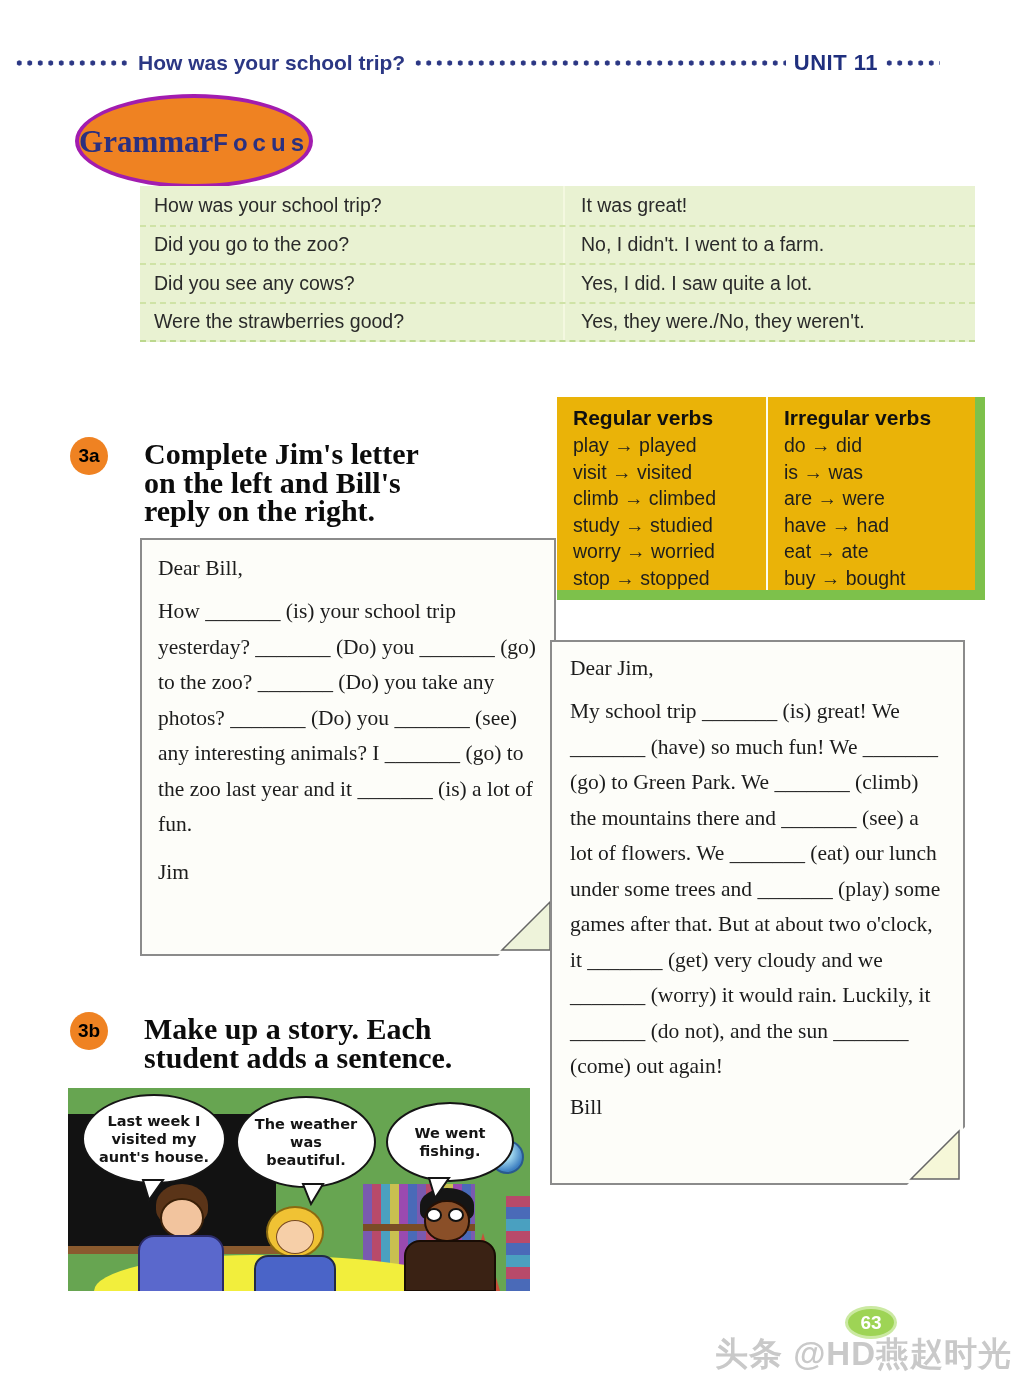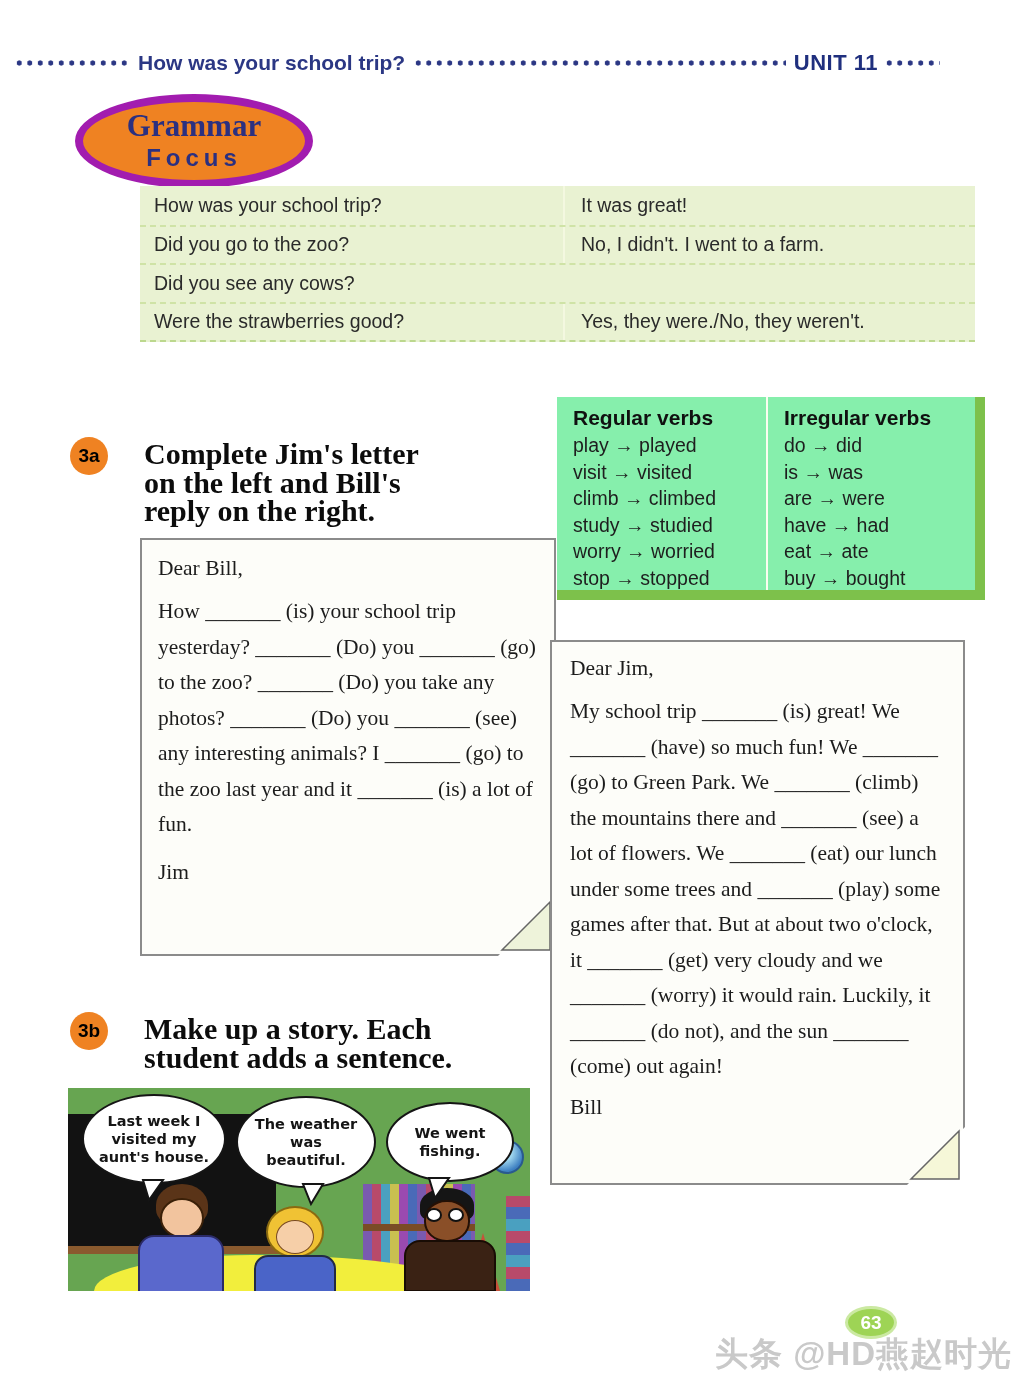--- a/index.html
+++ b/index.html
@@ -13,36 +13,36 @@
   .dots { height:8px; background-image:radial-gradient(circle, #2b3784 2.3px, transparent 2.9px);
           background-size:10.5px 8px; background-repeat:repeat-x; background-position:left center; }
   .dots-a { width:118px; }
   .dots-b { flex:1; margin:0 8px; }
   .dots-c { width:56px; margin-left:6px; }
   .hdr-title { color:#2b3784; font-weight:bold; font-size:21px; white-space:nowrap; margin-left:6px; }
   .hdr-unit  { color:#1f2f7e; font-weight:bold; font-size:22px; letter-spacing:0.5px; white-space:nowrap; }
 
   
   .gf-badge { position:absolute; left:75px; top:94px; width:238px; height:94px;
-              background:#ef8222; border:8px solid #a21caf; border-radius:50%;
-              display:flex; flex-direction:column; align-items:center; justify-content:center; }
+              background:#ef8222; border:4px solid #a21caf; border-radius:50%;
+              display:flex; flex-direction:row; align-items:center; justify-content:center; }
   .gf-line1 { font-family:"Liberation Serif", serif; font-weight:bold; font-size:31px; color:#2b3080; line-height:1; }
   .gf-line2 { font-weight:bold; font-size:24px; letter-spacing:5px; color:#2b3080; margin-top:3px; }
 
   
   .gtable { position:absolute; left:140px; top:186px; width:835px; background:#e9f2d2;
             border-bottom:2px dashed #bcd88e; }
   .grow { display:flex; height:38.5px; align-items:center; border-top:2px dashed #cfe3a6; }
   .grow:first-child { border-top:none; }
   .gq { width:423px; padding-left:14px; font-size:19.5px; color:#2a2a2a; }
   .ga { flex:1; padding-left:16px; font-size:19.5px; color:#2a2a2a; border-left:2px solid #f4f8e0; height:100%; display:flex; align-items:center; }
 
   
   .vtable { position:absolute; left:557px; top:397px; width:428px; height:203px;
-            background:#86efac; border-right:10px solid #7dc14b; border-bottom:10px solid #7dc14b;
+            background:#eab308; border-right:10px solid #7dc14b; border-bottom:10px solid #7dc14b;
             display:flex; }
   .vcol { padding:9px 0 0 16px; width:50%; }
   .vcol + .vcol { border-left:2px solid #fbfdf0; }
   .vhead { font-weight:bold; font-size:21px; color:#101010; margin-bottom:2px; }
   .vitem { font-size:19.5px; color:#1e1e1e; line-height:26.5px; }
 
   
   .sec-badge { position:absolute; width:38px; height:38px; border-radius:50%;
                background:#ef8222; color:#000000; font-weight:bold; font-size:19px;
                display:flex; align-items:center; justify-content:center; }
@@ -136,20 +136,21 @@
     <div class="grow">
       <div class="gq">How was your school trip?</div>
       <div class="ga">It was great!</div>
     </div>
     <div class="grow">
       <div class="gq">Did you go to the zoo?</div>
       <div class="ga">No, I didn't. I went to a farm.</div>
     </div>
     <div class="grow">
       <div class="gq">Did you see any cows?</div>
+      <div class="ga">Yes, I did. I saw quite a lot.</div>
     </div>
     <div class="grow">
       <div class="gq">Were the strawberries good?</div>
       <div class="ga">Yes, they were./No, they weren't.</div>
     </div>
   </div>
 
   <div class="vtable">
     <div class="vcol">
       <div class="vhead">Regular verbs</div>

